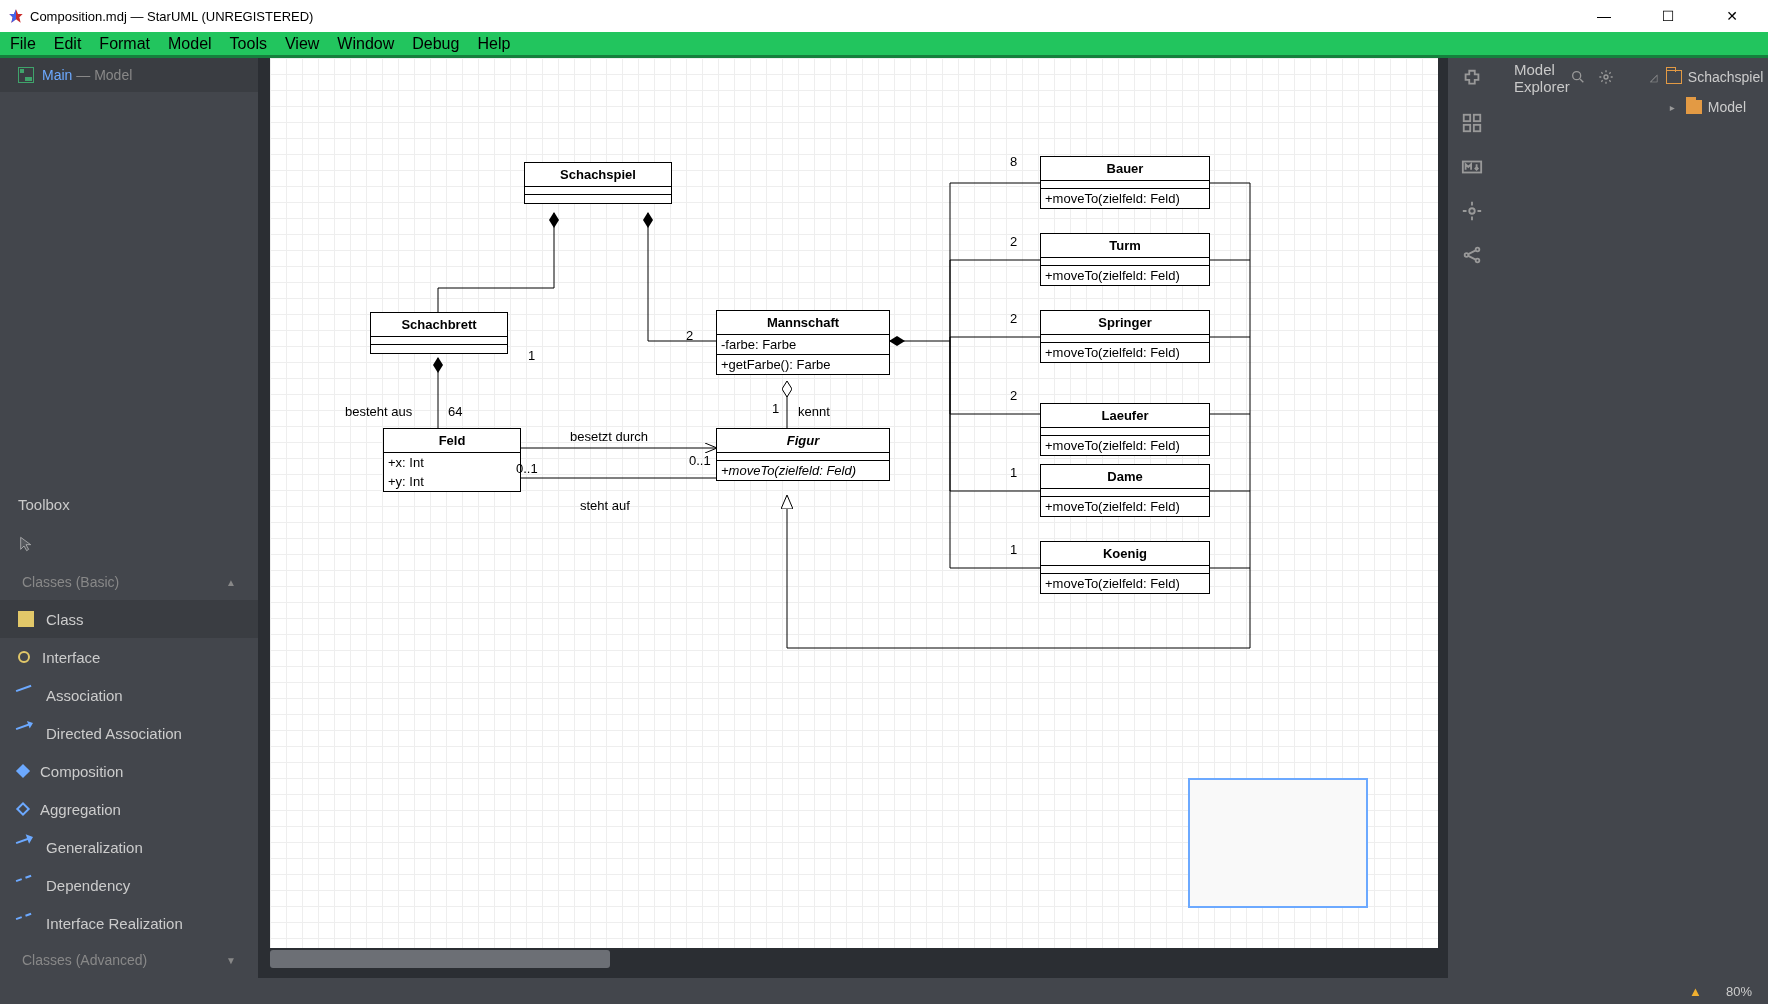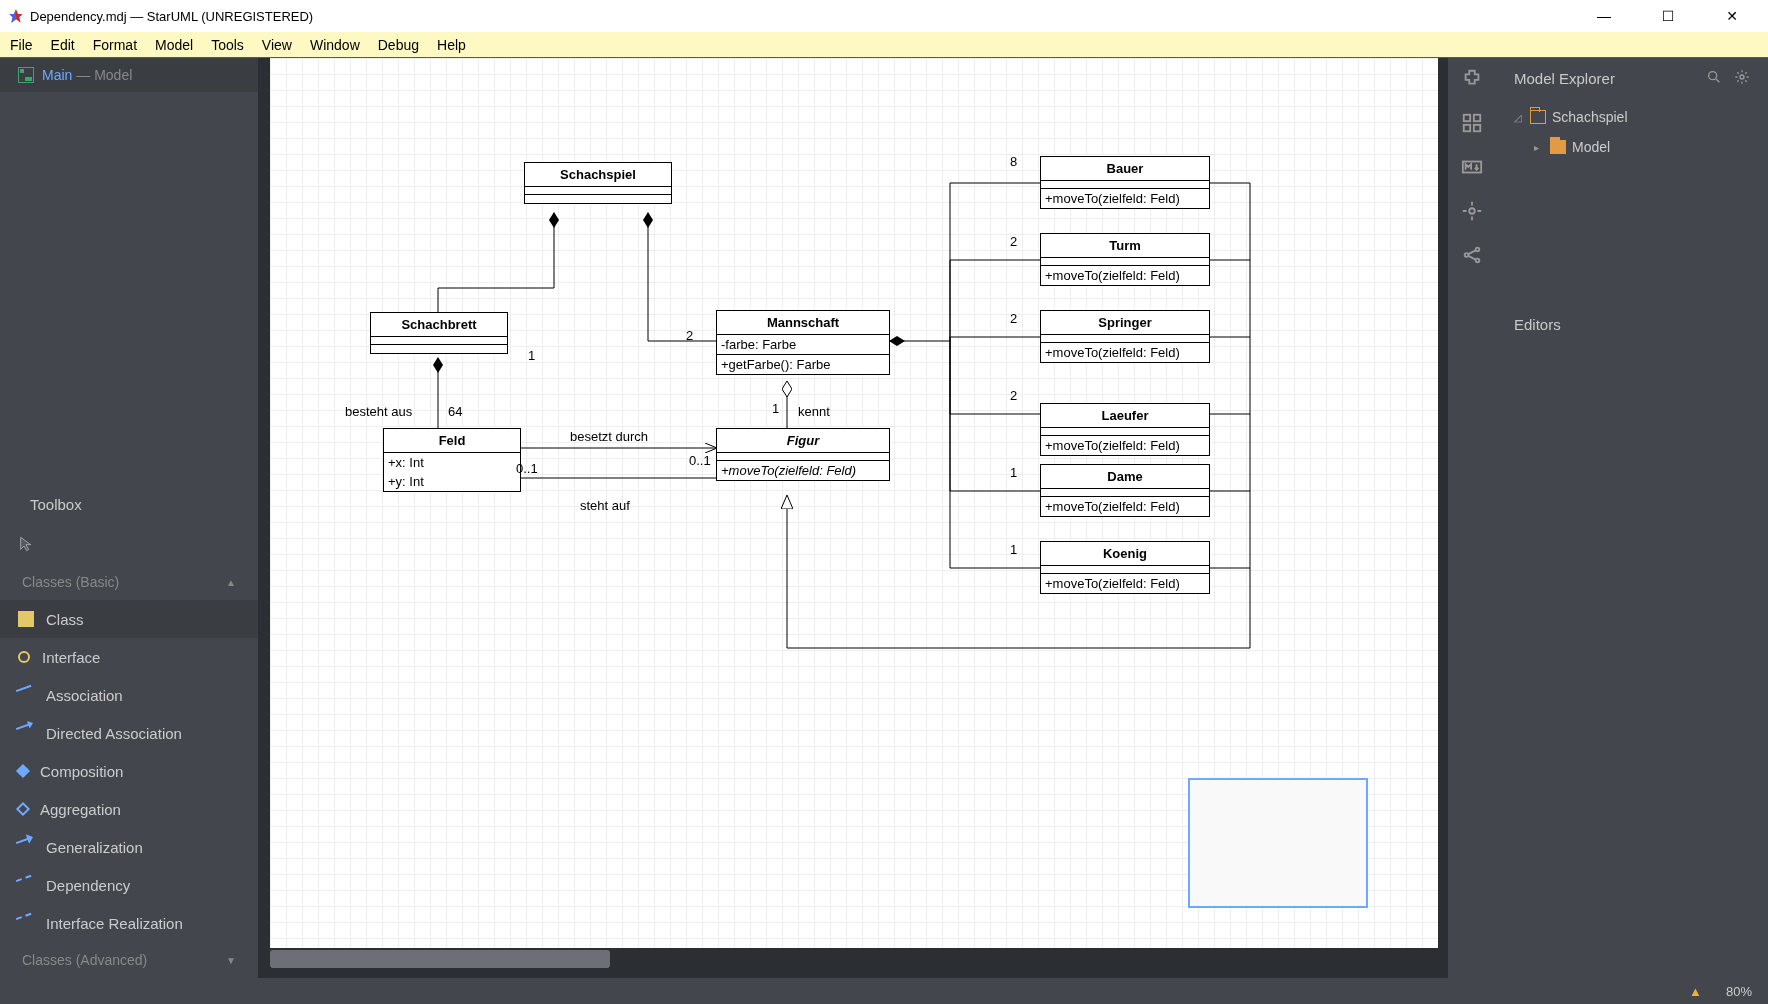--- a/index.html
+++ b/index.html
@@ -5,37 +5,37 @@
 * { box-sizing: border-box; margin: 0; padding: 0; font-family: "Segoe UI", Arial, sans-serif; }
 body { width: 1768px; height: 1004px; overflow: hidden; background: #2b2e33; display: flex; flex-direction: column; }
 
 
 .titlebar { height: 32px; background: #fff; display: flex; align-items: center; padding: 0 8px; color: #000; font-size: 13px; }
 .titlebar .logo { width: 16px; height: 16px; margin-right: 6px; }
 .titlebar .controls { margin-left: auto; display: flex; gap: 24px; padding-right: 8px; }
 .titlebar .controls span { font-size: 14px; cursor: default; width:40px; text-align:center;}
 
 
-.menubar { height: 26px; background: #fef9c3; display: flex; align-items: center; padding: 0 10px; gap: 18px; font-size: 14px; color: #000; border-bottom: 1px solid #15803d; }
+.menubar { height: 26px; background: #22c55e; display: flex; align-items: center; padding: 0 10px; gap: 18px; font-size: 16px; color: #000; border-bottom: 3px solid #15803d; }
 .menubar span { cursor: default; }
 
 
 .main { flex: 1; display: flex; background: #43464c; min-height: 0; }
 
 
 .left-panel { width: 258px; background: #43464c; display: flex; flex-direction: column; min-height:0; }
 .panel-header { height: 40px; padding: 10px 18px; color: #c9c9c9; font-size: 15px; display:flex; align-items:center;}
 .working-item { height: 34px; display: flex; align-items: center; padding: 0 18px; gap: 8px; font-size: 14px; background:#3a3d42;}
 .working-item .diag-label { color: #6ca9ff; }
 .working-item .model-label { color: #888; }
 .diag-icon { width:16px; height:16px; border:1px solid #3fa36b; display:inline-block; position:relative;}
 .diag-icon:before{content:"";position:absolute;width:4px;height:4px;background:#3fa36b;left:1px;top:1px;}
 .diag-icon:after{content:"";position:absolute;width:7px;height:4px;background:#3fa36b;right:1px;bottom:1px;}
 
-.toolbox-header { height: 40px; display: flex; align-items: center; padding: 0 18px; color: #c9c9c9; font-size: 15px; margin-top:auto;margin-left:12px; }
+.toolbox-header { height: 40px; display: flex; align-items: center; padding: 0 18px; color: #c9c9c9; font-size: 15px; margin-top:auto; }
 .toolbox-section { height: 36px; display: flex; align-items: center; padding: 0 22px; color: #888; font-size: 14px; justify-content:space-between;}
 .toolbox-section .chev { color:#888; font-size:10px;}
 .cursor-row { height:40px; display:flex; align-items:center; padding:0 18px;}
 .cursor-icon { width:16px; height:16px; stroke:#ccc; fill:#444;}
 .toolbox-items { overflow-y: hidden; }
 .tool-item { height: 38px; display: flex; align-items: center; padding: 0 18px; gap: 12px; color: #ccc; font-size: 15px; }
 .tool-item .ticon { width: 16px; height: 16px; display: inline-block; }
 .tool-item.active { background: #3a3d42; }
 .ticon.class { background: #e2c869; }
 .ticon.interface { width:12px; height:12px; border-radius:50%; border:2px solid #e2c869; }
@@ -64,21 +64,21 @@
 .minimap { position: absolute; right: 70px; bottom: 40px; width: 180px; height: 130px; background: #fff; border: 2px solid #6ca9ff;}
 .minimap-inner { width:100%; height:100%; background:#f9f9f9;}
 .hscroll { position:absolute; left:12px; bottom:10px; height:18px; background:#6c6f75; border-radius:3px; width:340px;}
 
 
 .right-iconbar { width: 48px; background: #43464c; display: flex; flex-direction: column; align-items: center; padding-top: 10px; gap: 22px; }
 .right-iconbar .ricon { width: 22px; height: 22px; color: #aaa; display:flex; align-items:center; justify-content:center;}
 .ricon svg { width:22px; height:22px; stroke:#999; fill:none; stroke-width:2;}
 
 
-.right-panel { width: 272px; background: #43464c; display: flex; flex-direction: column; }
+.right-panel { width: 272px; background: #43464c; display: flex; flex-direction: row; }
 .right-panel .panel-header { display:flex; justify-content:space-between; align-items:center;}
 .right-panel .rp-icons { display:flex; gap:12px; color:#999;}
 .tree { padding: 4px 0; }
 .tree-item { display: flex; align-items: center; height: 30px; padding-left: 18px; color: #ccc; font-size: 14px; gap: 6px;}
 .tree-item.l2 { padding-left: 38px; }
 .tree-item .expand { color: #999; font-size: 10px; width:10px;}
 .pkg-icon { width:16px; height:14px; border:1px solid #e39a44; display:inline-block; position:relative;}
 .pkg-icon:before{content:"";position:absolute;top:-4px;left:-1px;width:8px;height:4px;border:1px solid #e39a44;border-bottom:none;}
 .pkg-icon.filled { background:#e39a44;}
 .pkg-icon.filled:before{background:#e39a44;}
@@ -92,21 +92,21 @@
 .uml-svg { position: absolute; left: 0; top: 0; width: 100%; height: 100%; pointer-events: none; }
 </style>
 </head>
 <body>
 
 <div class="titlebar">
   <svg class="logo" viewBox="0 0 24 24">
       <polygon points="12,2 15,9 22,9 17,14 19,22 12,17 5,22 7,14 2,9 9,9" fill="#c92a2a"></polygon>
       <polygon points="12,2 12,17 5,22 7,14 2,9 9,9" fill="#4263eb"></polygon>
     </svg>
-  <span>Dependency.mdj — StarUML (UNREGISTERED)</span>
+  <span>Composition.mdj — StarUML (UNREGISTERED)</span>
   <div class="controls">
     <span>—</span>
     <span>☐</span>
     <span>✕</span>
   </div>
 </div>
 
 <div class="menubar">
   <span>File</span>
   <span>Edit</span>

